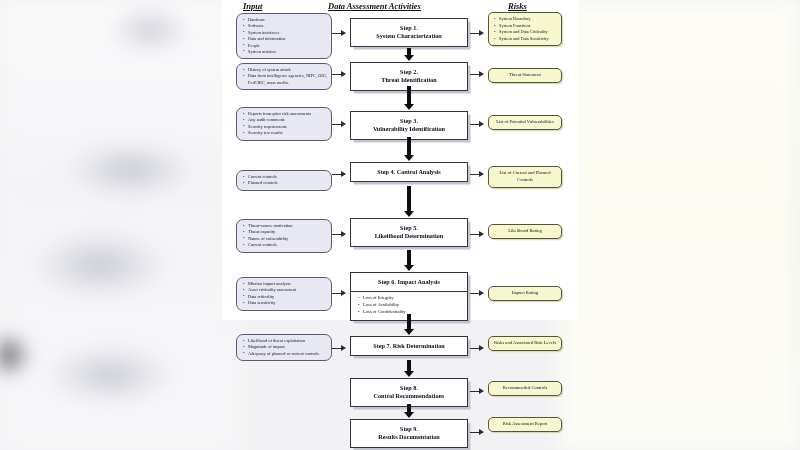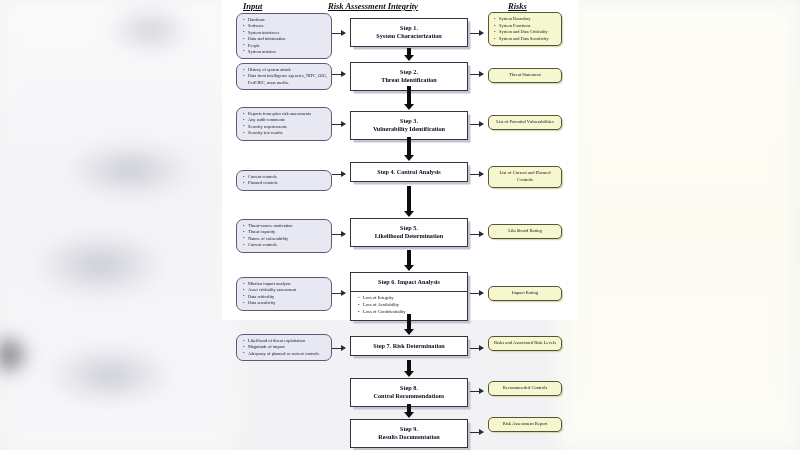--- a/index.html
+++ b/index.html
@@ -90,21 +90,21 @@
 <div id="stage">
 
   <div class="bg">
     <div class="bg-left"></div>
     <div class="bg-right"></div>
   </div>
 
   <div id="panel">
 
     <div class="hdr" id="hdr-input">Input</div>
-    <div class="hdr" id="hdr-center">Risk Assessment Integrity</div>
+    <div class="hdr" id="hdr-center">Data Assessment Activities</div>
     <div class="hdr" id="hdr-output">Risks</div>
 
     <div id="rows-host">
         <div class="inbox" style="top: 13px;">
           <ul>
             <li>Hardware</li>
             <li>Software</li>
             <li>System interfaces</li>
             <li>Data and information</li>
             <li>People</li>

